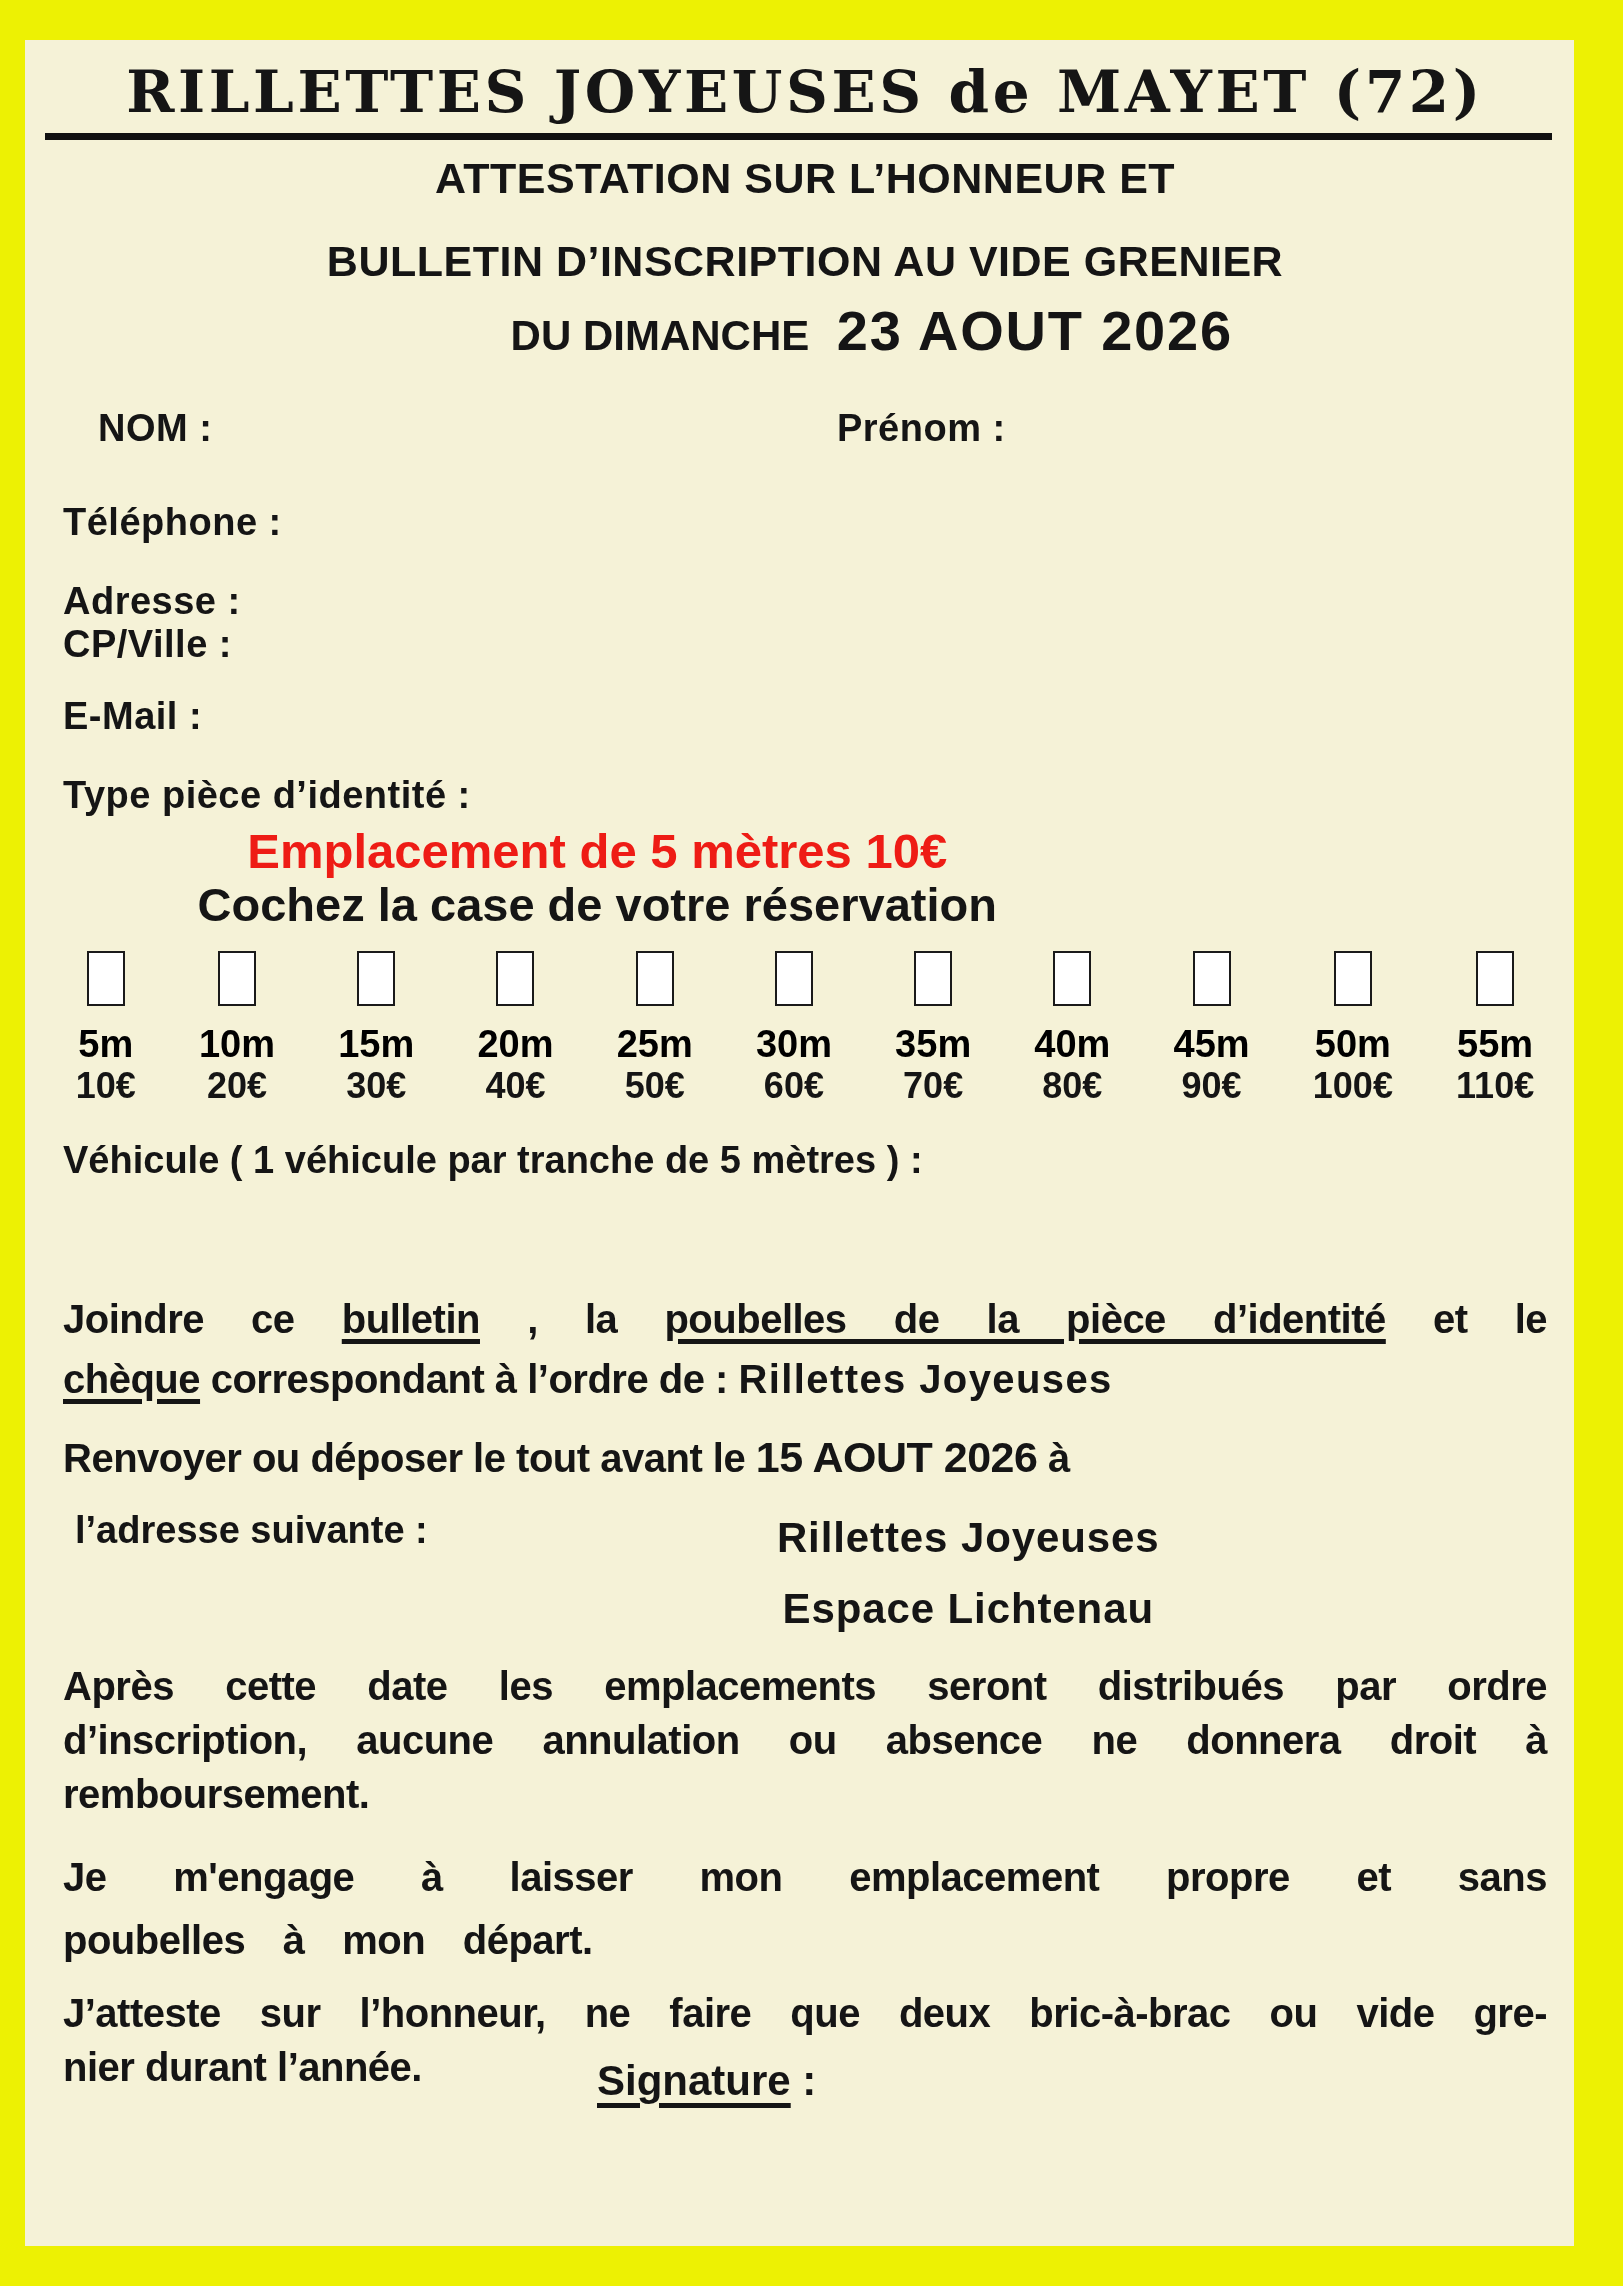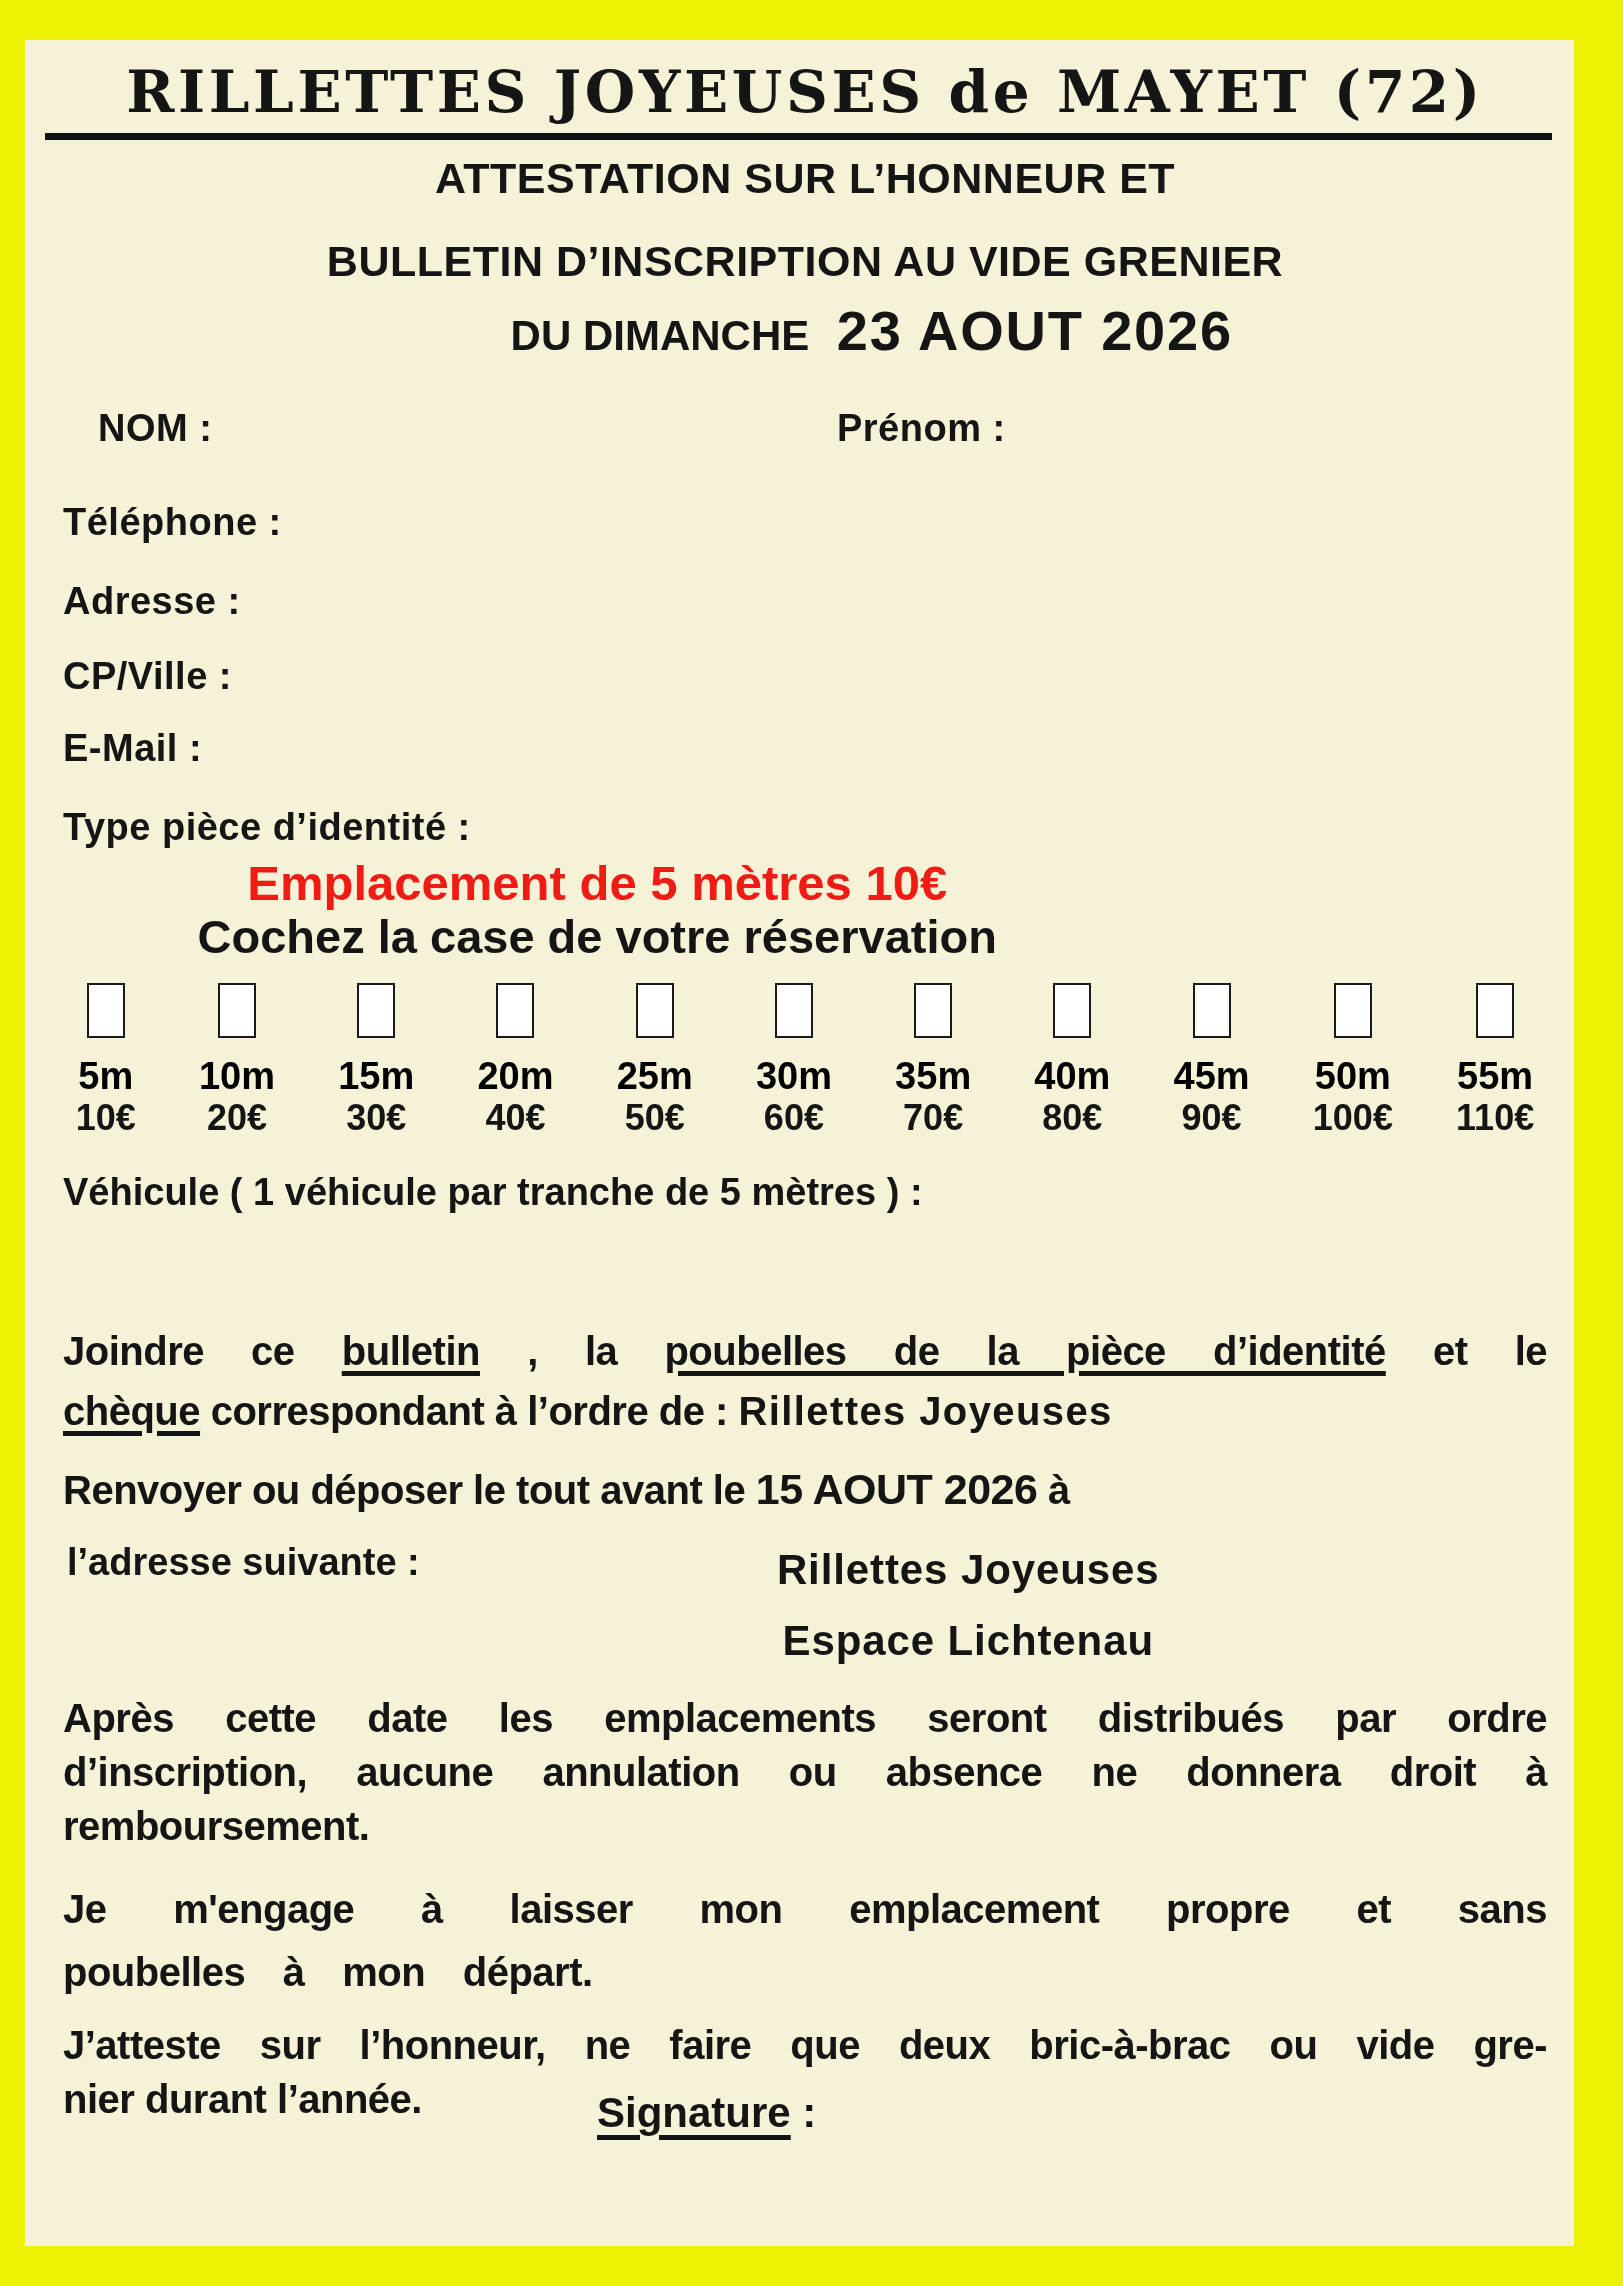--- a/index.html
+++ b/index.html
@@ -25,41 +25,41 @@
   .sub1{margin-top:12.7px;}
   .sub2{margin-top:33px;}
   .dateline{margin-top:14.5px;text-align:center;padding-left:9%;white-space:nowrap;}
   .date-prefix{font-size:42px;line-height:62px;vertical-align:baseline;}
   .date-big{font-size:56px;line-height:62px;letter-spacing:1.8px;margin-left:23.5px;}
   .flabel{font-size:38px;line-height:43px;letter-spacing:0.5px;}
   .row-nom{margin-top:40px;position:relative;margin-left:35px;}
   .prenom{position:absolute;left:51%;top:0;}
   .mt-tel{margin-top:51px;}
   .mt-adr{margin-top:36px;}
-  .mt-cp{margin-top:32px;}
+  .mt-cp{}
   .mt-mail{margin-top:29px;}
   .mt-type{margin-top:36px;}
   .resa-head{width:72%;text-align:center;margin-top:5.4px;}
   .resa-red{font-size:49px;line-height:56px;color:#ee1c15;white-space:nowrap;}
   .resa-instr{font-size:47px;line-height:52px;white-space:nowrap;}
   .cases{display:flex;justify-content:space-between;padding:0 12.7px;margin-top:20px;}
   .case-cell{display:flex;flex-direction:column;align-items:center;}
   .cbox{width:34px;height:51px;background:#ffffff;border:2.7px solid #1a1a1a;}
   .size{margin-top:18px;font-size:38px;line-height:40px;color:#000000;}
   .price{margin-top:1.8px;font-size:36px;line-height:40px;}
   .vehicule{margin-top:33px;font-size:38px;line-height:43px;}
   .bodytxt{font-size:40px;letter-spacing:-0.5px;}
   .joindre{margin-top:107px;line-height:60px;}
   .jline{text-align:justify;text-align-last:justify;}
   .u{text-decoration:underline;text-decoration-thickness:4.5px;text-underline-offset:6.3px;}
   .xb{letter-spacing:1.4px;}
   .renvoyer{margin-top:18px;line-height:60px;}
   .date-strong{font-size:43px;}
   .addr-row{margin-top:14.5px;position:relative;}
-  .addr-intro{font-size:38px;position:absolute;left:4px;top:7.2px;letter-spacing:0;}
+  .addr-intro{font-size:38px;position:absolute;left:12px;top:7.2px;letter-spacing:0;}
   .addr-col{margin-left:25%;width:72%;text-align:center;font-size:42px;line-height:71px;letter-spacing:0.9px;}
   .p1{margin-top:14.5px;line-height:54px;}
   .p2{margin-top:25px;line-height:63px;}
   .p3{margin-top:14.5px;line-height:54px;}
   .wide{word-spacing:27px;}
   .signature{margin-top:-40px;margin-left:534px;font-size:42px;line-height:54px;letter-spacing:0;}
   .sig-u{text-decoration:underline;text-decoration-thickness:4.5px;text-underline-offset:8.1px;}
 </style>
 </head>
 <body>

